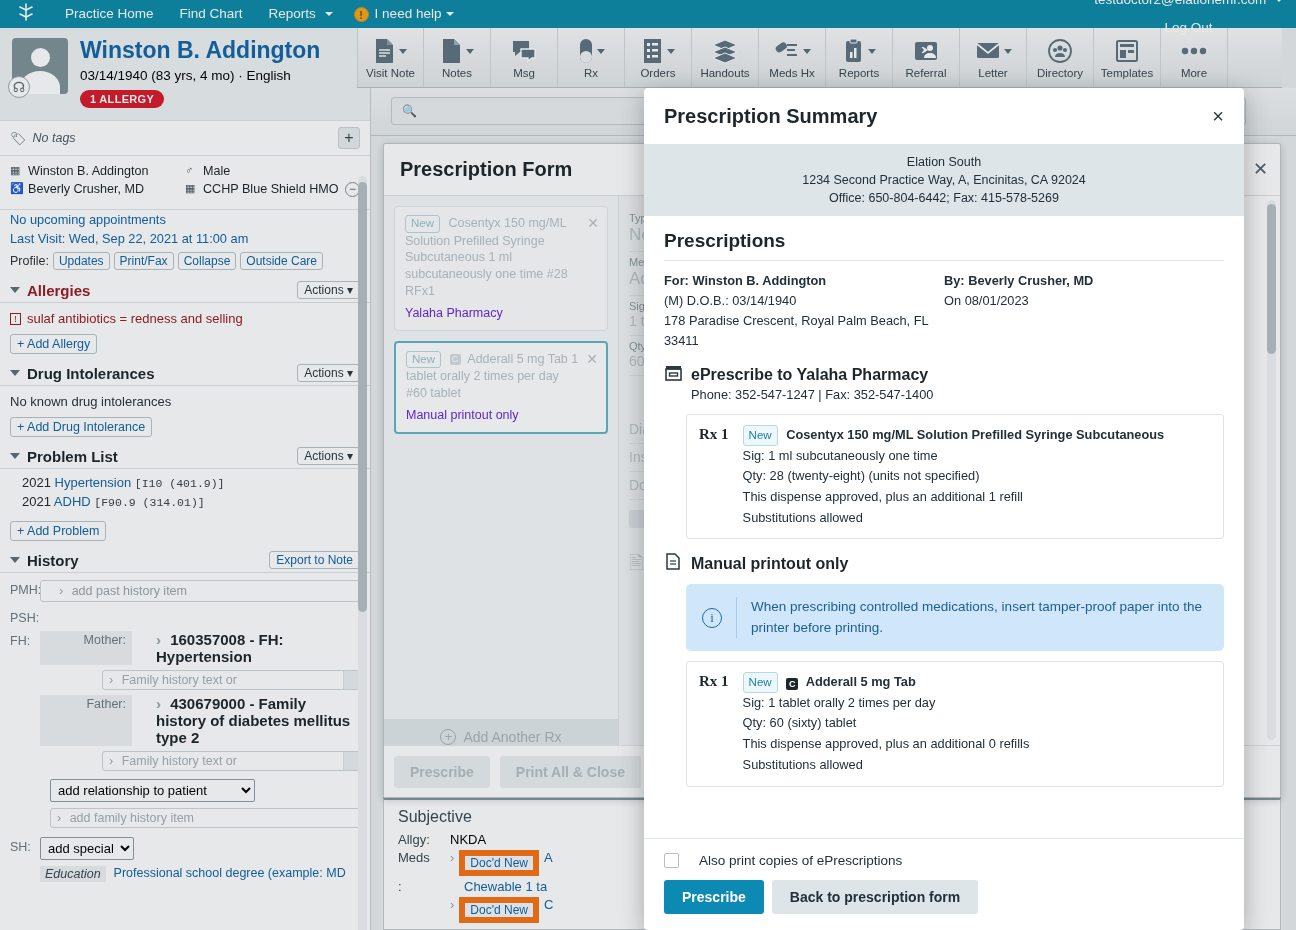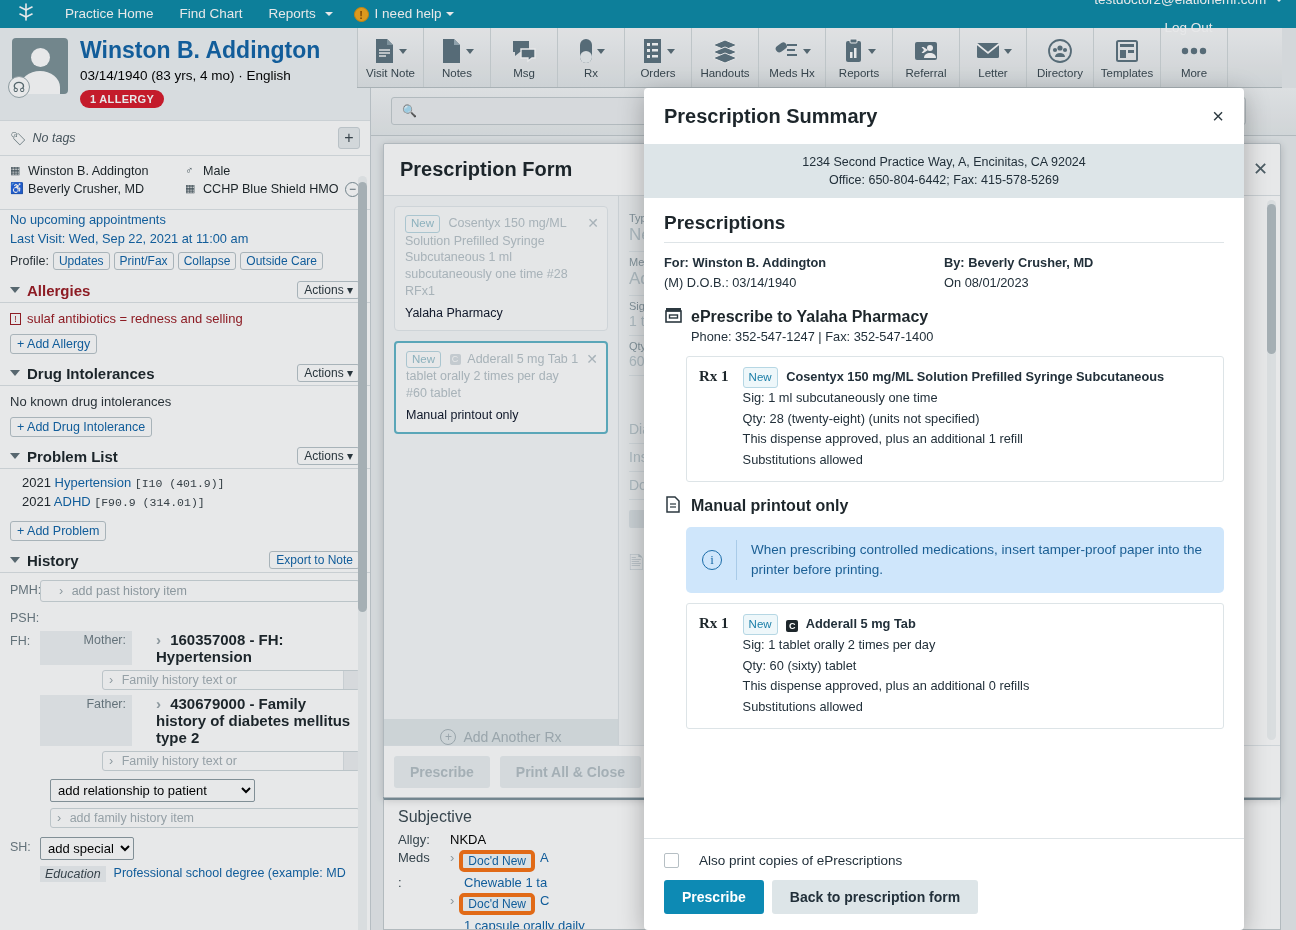--- a/index.html
+++ b/index.html
@@ -217,21 +217,21 @@
   .rx-card {
     background: #fcfdfd; border: 1px solid #e4e9ec; border-radius: 4px;
     padding: 8px 26px 8px 10px; margin-bottom: 10px; position: relative;
     color: #b9c4ca; font-size: 12.5px; line-height: 1.35;
   }
   .rx-card.selected { border: 2px solid #63b6c9; background: #ffffff; }
   .rx-card .newtag {
     display: inline-block; border: 1px solid #bcd9e3; border-radius: 3px;
     color: #9cc3cf; padding: 0 5px; font-size: 11.5px; margin-right: 5px;
   }
-  .rx-card .pharm { color: #0f172a; margin-top: 5px; }
+  .rx-card .pharm { color: #6d28d9; margin-top: 5px; }
   .rx-card .xbtn { position: absolute; right: 8px; top: 7px; color: #b9c4ca; font-size: 14px; cursor: pointer; }
   .ctrl-sq {
     display: inline-block; width: 11px; height: 11px; background: #d7dee2;
     color: #fff; font-size: 9px; line-height: 11px; text-align: center;
     border-radius: 2px; margin-right: 4px; vertical-align: middle;
   }
   .add-another {
     position: absolute; left: 0; right: 0; bottom: 44px; height: 36px;
     background: #e1e8ea; color: #a9b5bb; display: flex; align-items: center;
     justify-content: center; font-size: 14px; gap: 7px; cursor: pointer;
@@ -261,21 +261,21 @@
   
   .subjective {
     position: absolute; left: 383px; top: 797px; width: 898px; height: 133px;
     background: #ffffff; border: 1px solid #c5ccd0; border-top: 3px solid #8ea4ae;
     padding: 8px 14px; overflow: hidden;
   }
   .subj-title { font-size: 16px; color: #3b4a52; margin-bottom: 6px; }
   .subj-row { display: flex; font-size: 13px; margin-bottom: 3px; }
   .subj-lbl { width: 52px; color: #3b4a52; flex: none; }
   .docd-tag {
-    display: inline-block; border: 4px solid #f97316; border-radius: 5px;
+    display: inline-block; border: 6px solid #f97316; border-radius: 0;
     color: #1265a8; background: #f2f8fa; padding: 0 5px; font-size: 12px; margin-right: 5px;
   }
   .subj-med { color: #1265a8; }
 
   
   .modal-backdrop { position: absolute; inset: 0; background: rgba(20,30,36,.10); z-index: 60; }
   .modal {
     position: absolute; left: 644px; top: 88px; width: 600px; height: 842px;
     background: #ffffff; border-radius: 4px;
     box-shadow: 0 6px 26px rgba(0,0,0,.28); z-index: 70;
@@ -857,32 +857,34 @@
   <div class="modal-backdrop"></div>
 
   <div class="modal">
 
     <div class="modal-head">
       <span class="modal-title">Prescription Summary</span>
       <span class="modal-x">×</span>
     </div>
 
     <div class="practice-band">
+      <div>Elation South</div>
       <div>1234 Second Practice Way, A, Encinitas, CA 92024</div>
       <div>Office: 650-804-6442; Fax: 415-578-5269</div>
     </div>
 
     <div class="modal-body">
       <div class="mb-h2">Prescriptions</div>
       <div class="hr"></div>
 
       <div class="forby">
         <div class="col">
           <div><b>For: Winston B. Addington</b></div>
           <div>(M) D.O.B.: 03/14/1940</div>
+          <div>178 Paradise Crescent, Royal Palm Beach, FL 33411</div>
         </div>
         <div class="col">
           <div><b>By: Beverly Crusher, MD</b></div>
           <div>On 08/01/2023</div>
         </div>
       </div>
 
       <div class="sect-blk">
         <div class="sect-blk-head">
           <span class="sb-icon">

